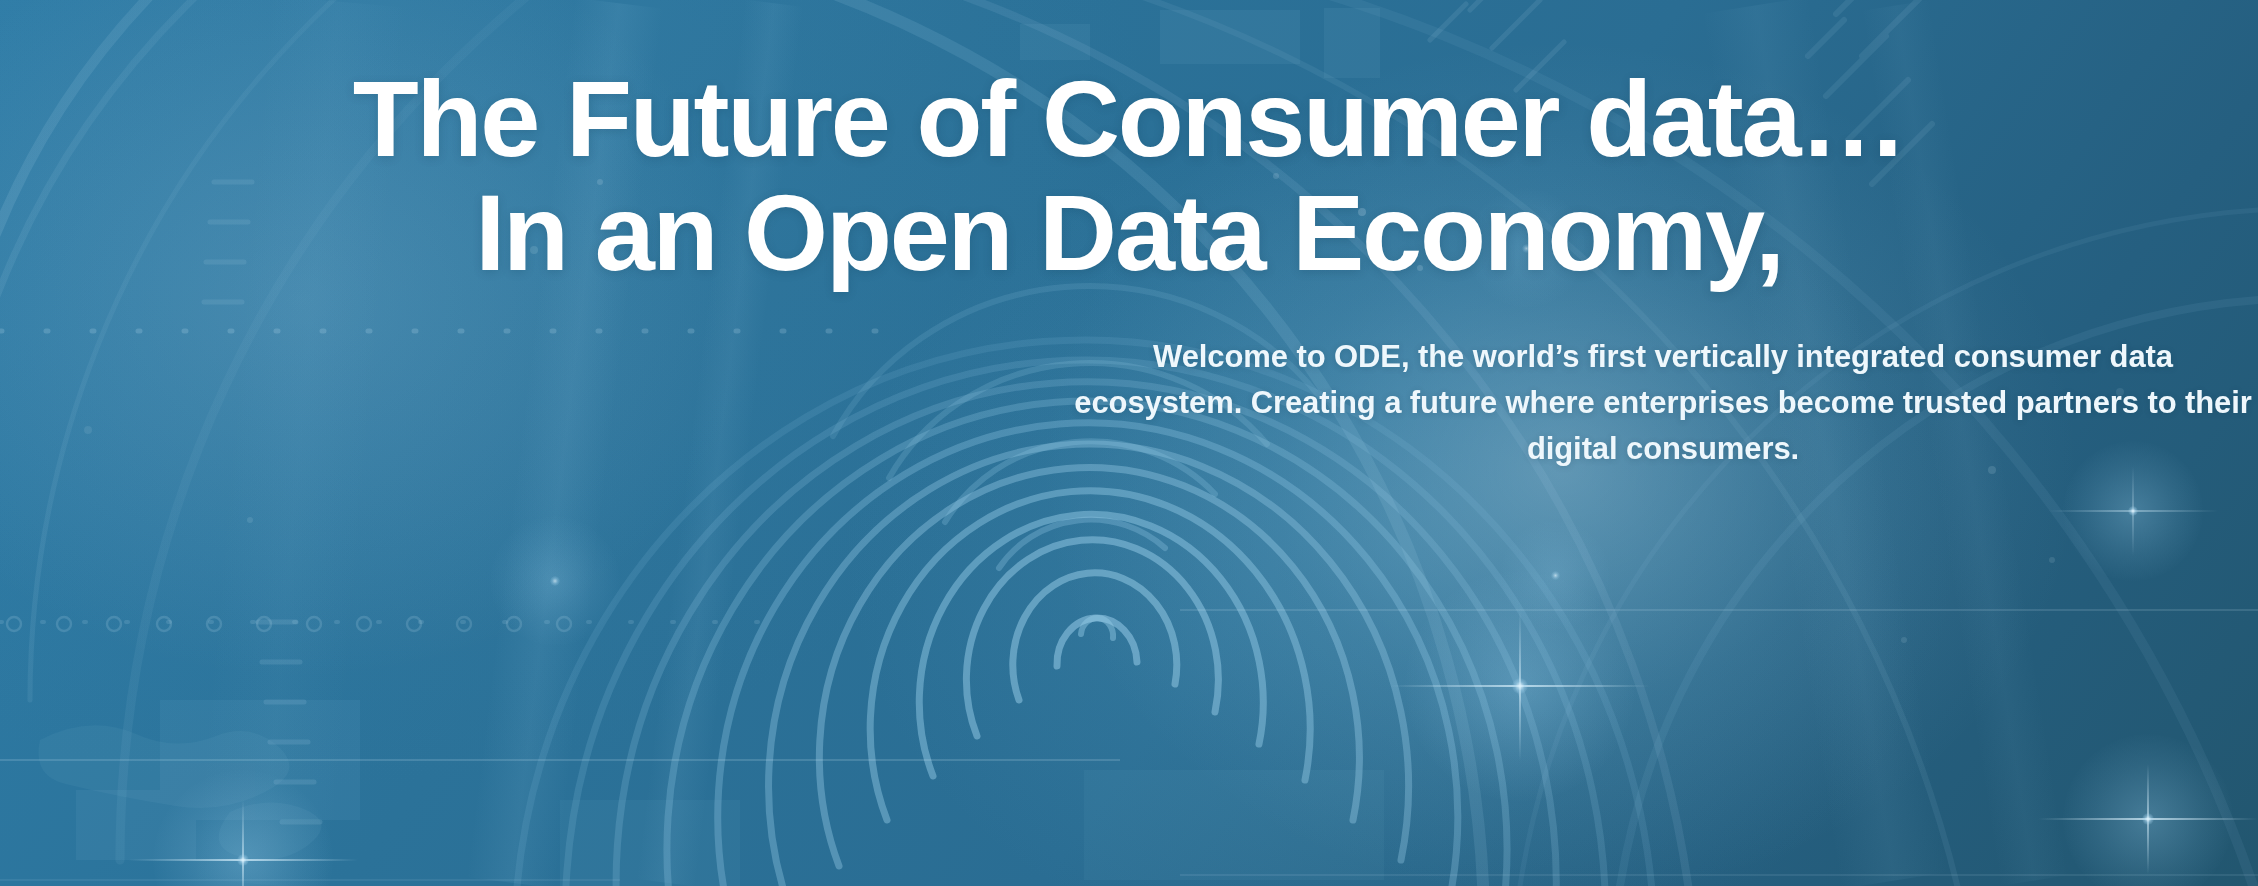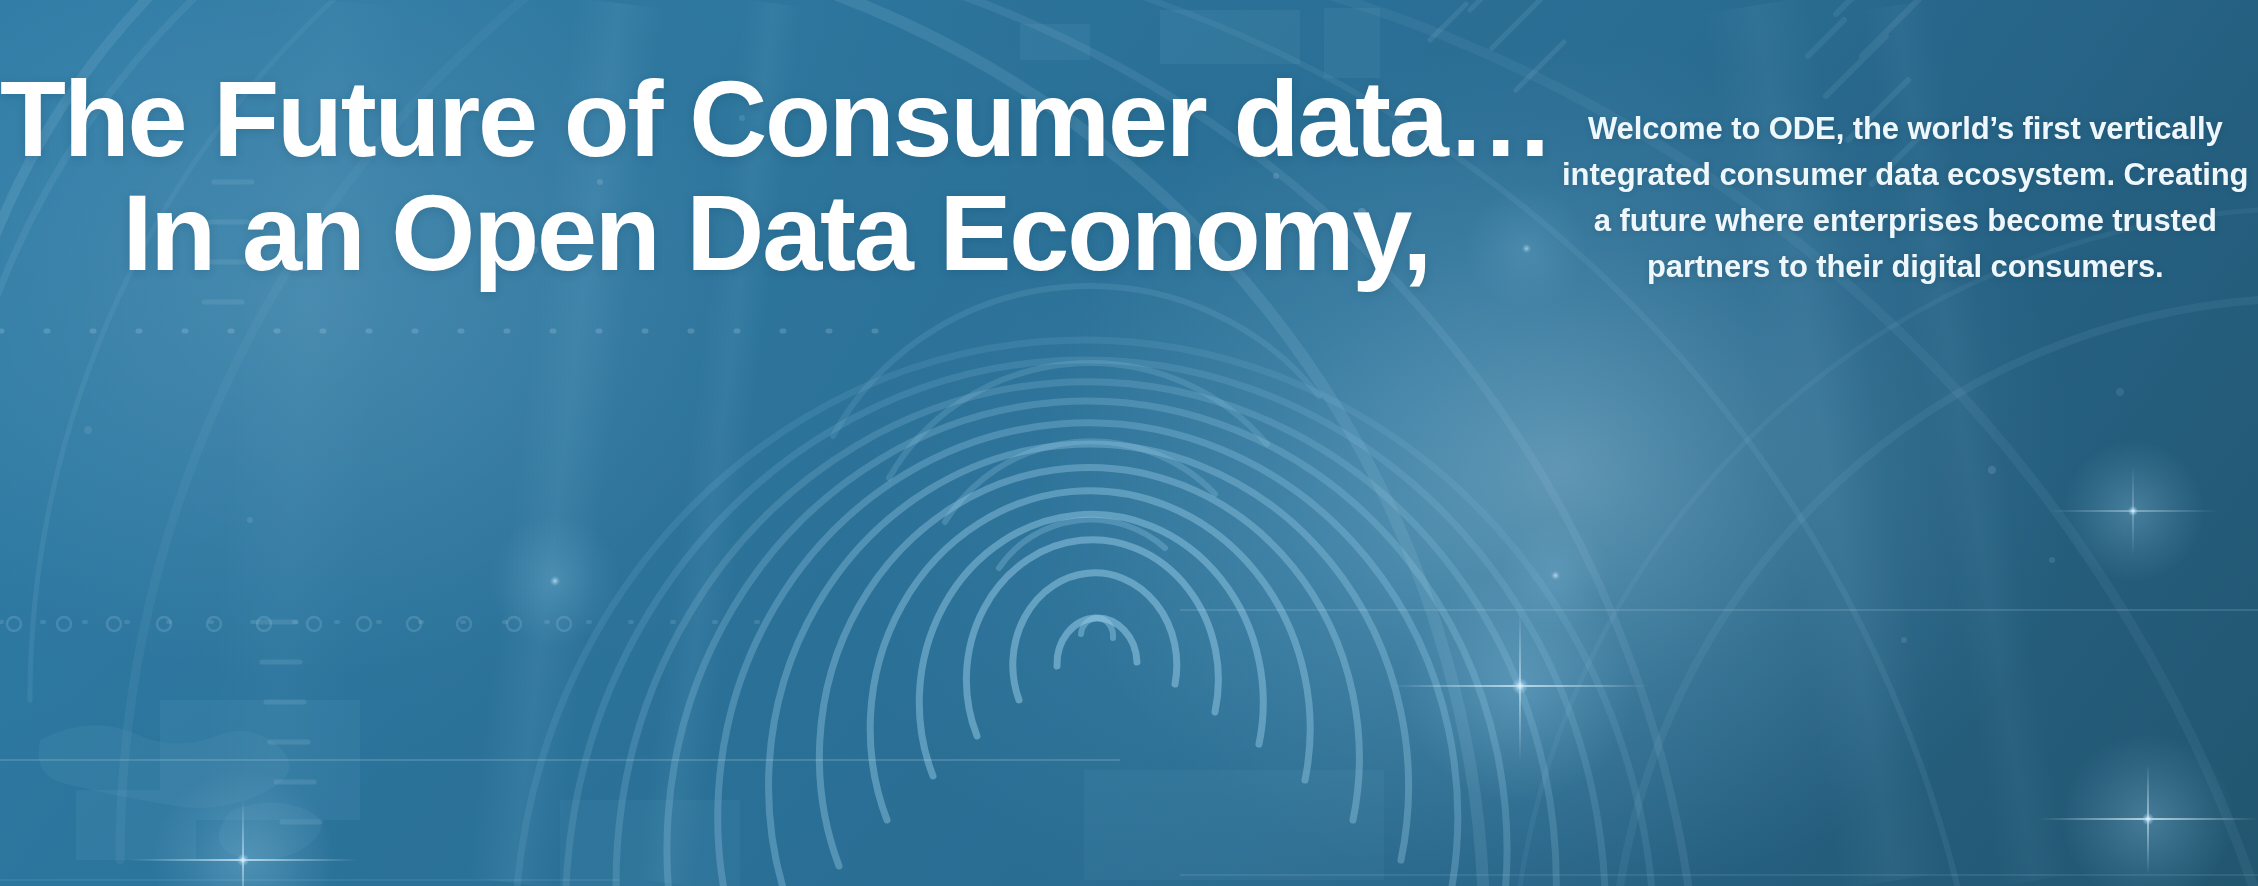--- a/index.html
+++ b/index.html
@@ -53,22 +53,22 @@
     background:radial-gradient(circle, rgba(150,205,235,0.30) 0%, rgba(150,205,235,0.10) 45%, rgba(150,205,235,0) 72%);
   }
 
   
   .content {
     position:relative;
     z-index:5;
     width:2258px;
     height:886px;
     display:flex;
-    flex-direction:row;
-    align-items:flex-start;
+    flex-direction:column;
+    align-items:flex-end;
     padding-top:62px;
     border-radius:18px;
   }
 
   .headline {
     width:2258px;
     text-align:center;
     color:#ffffff;
     font-family:"Liberation Sans", sans-serif;
     font-weight:700;

